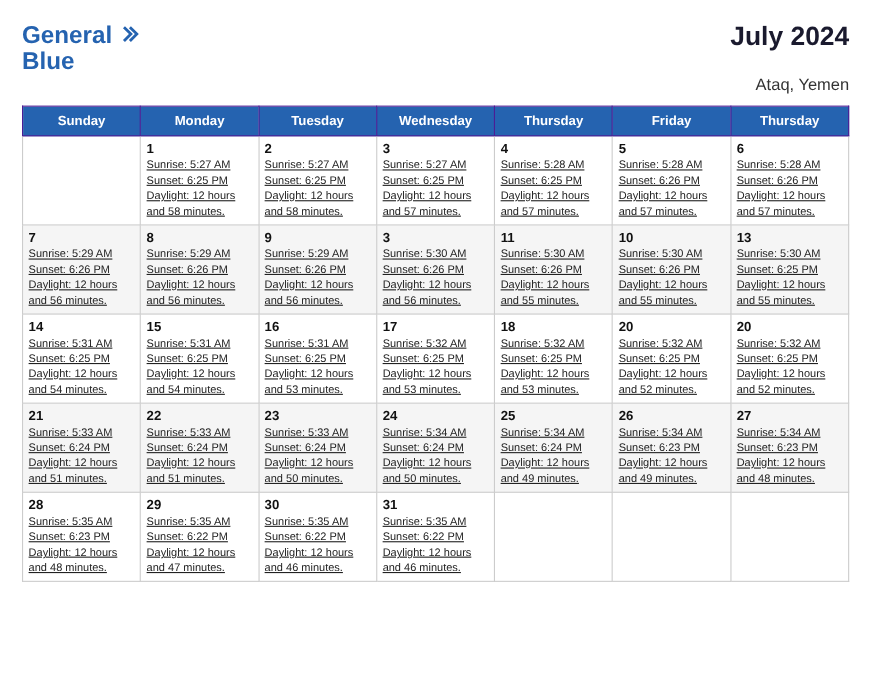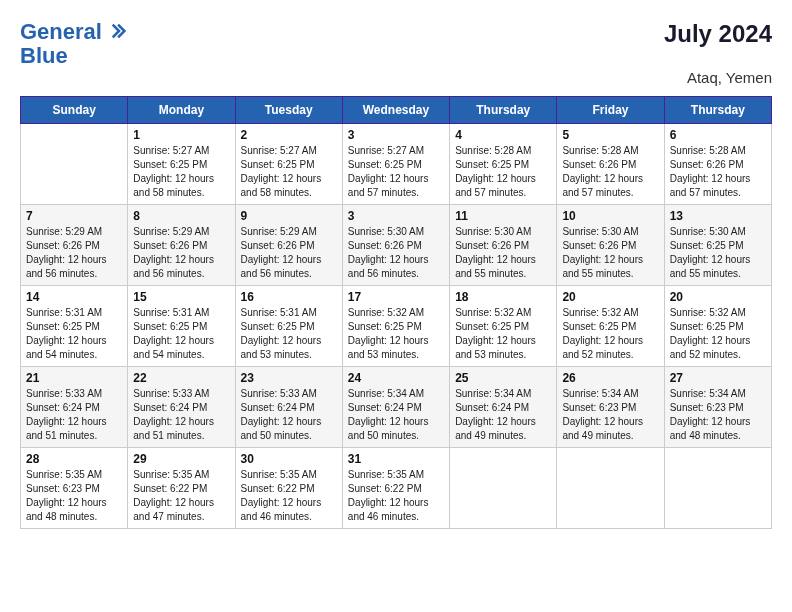--- a/index.html
+++ b/index.html
@@ -74,20 +74,21 @@
     .day-num {
       font-weight: bold;
       font-size: 12px;
       margin-bottom: 2px;
       color: #111;
     }
     .day-info {
       font-size: 10px;
       color: #222;
       line-height: 1.4;
+      text-decoration: underline;
     }
     .empty-cell {
       background: #fff !important;
     }
   </style>
 </head>
 <body>
 
 <div class="header">
   <div class="logo">

